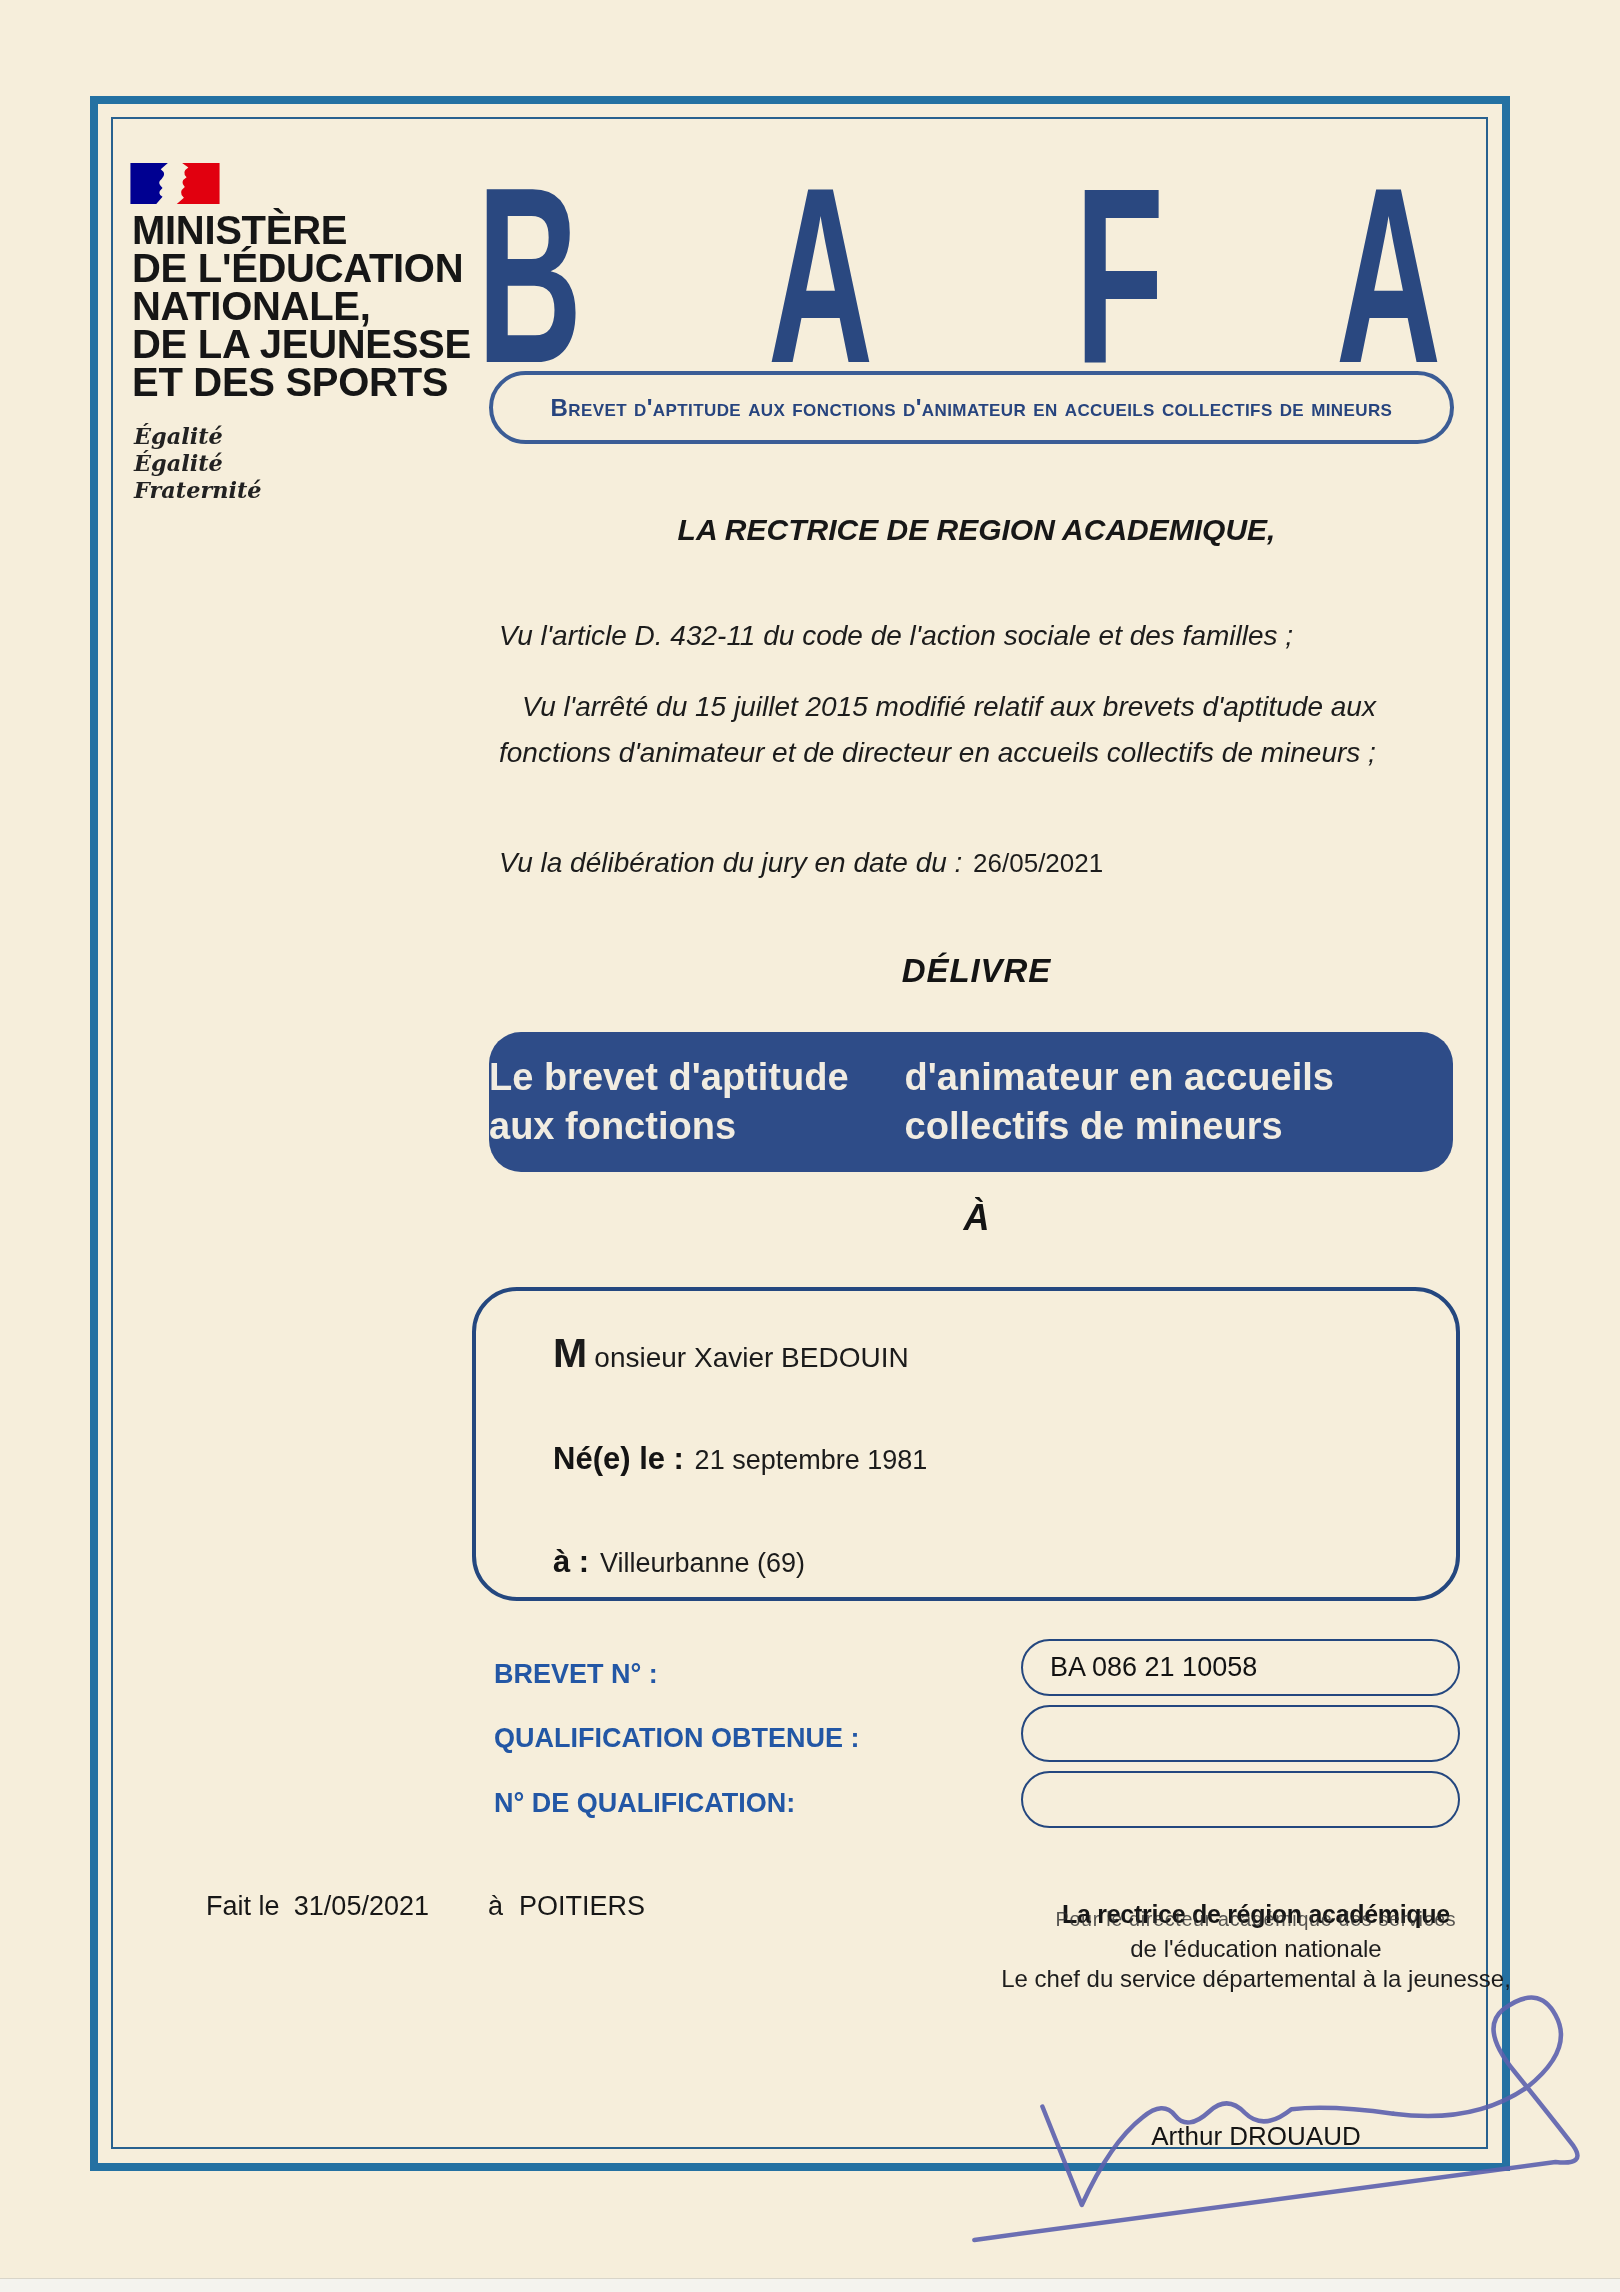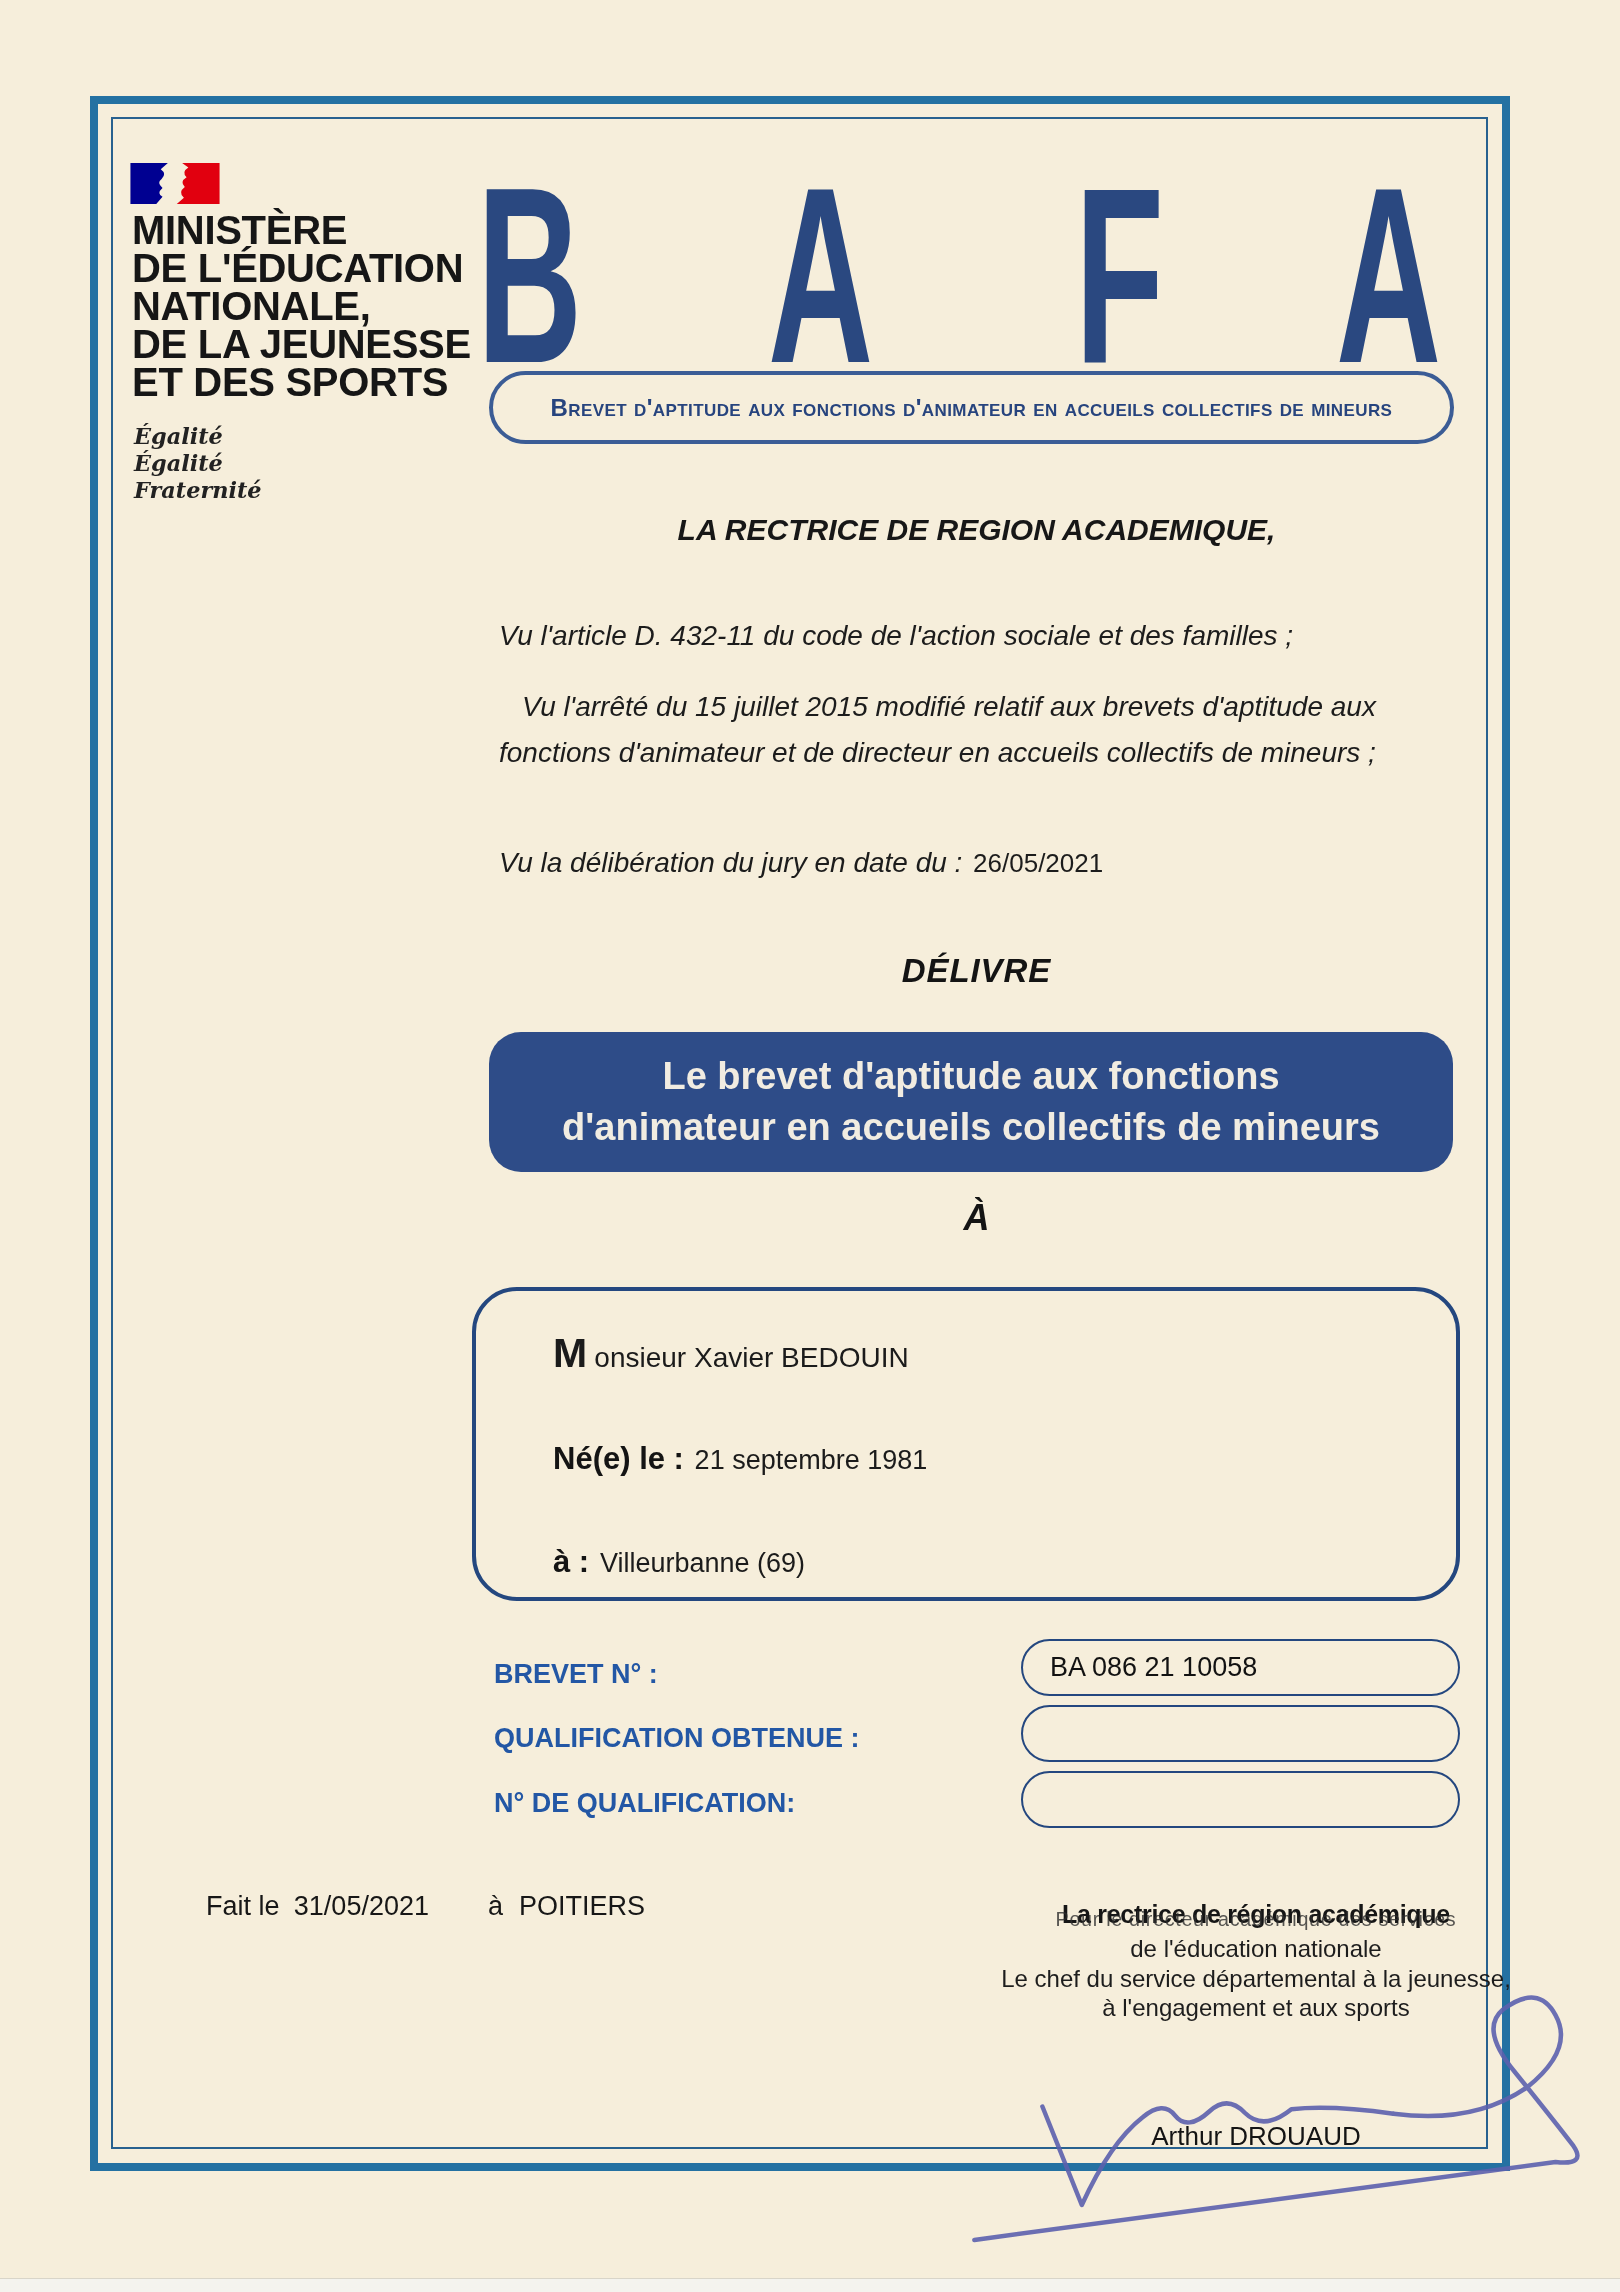--- a/index.html
+++ b/index.html
@@ -35,21 +35,21 @@
 
   .clause{position:absolute;left:499px;font-style:italic;font-size:28px;color:#1c1c1c;text-align:right;}
   .c1{top:620px;}
   .c2{top:684px;line-height:46px;}
   .c3{top:847px;}
   .c3 .date{font-style:normal;font-size:26px;padding-left:10.7px;}
 
   .delivre{top:952px;font-style:italic;font-weight:700;font-size:33px;letter-spacing:0.9px;color:#141414;}
 
   .banner{position:absolute;left:489px;top:1032px;width:964px;height:140px;background:#2e4c88;
-          border-radius:32px;display:flex;flex-direction:column;align-items:center;
+          border-radius:32px;display:flex;align-items:center;
           justify-content:center;gap:1.8px;}
   .banner div{color:#f1ece1;font-weight:700;font-size:38px;line-height:49px;}
 
   .to-label{top:1197px;font-style:italic;font-weight:700;font-size:36px;color:#141414;}
 
   .recipient-box{position:absolute;left:472px;top:1287px;width:988px;height:314px;
                  border:4.5px solid #24477f;border-radius:45px;box-sizing:border-box;}
   .r-row{position:absolute;left:77px;display:flex;align-items:baseline;}
   .name-row{top:39px;gap:7.2px;}
   .name-initial{font-weight:700;font-size:41px;color:#1b1b1b;}
@@ -180,21 +180,20 @@
     <span>POITIERS</span>
   </div>
 
   <div class="sig-block">
     <div class="sig-main">
       <span>La rectrice de région académique</span>
       <div class="sig-ghost">Pour le directeur académique des services</div>
     </div>
     <div class="sig-line">de l'éducation nationale</div>
     <div class="sig-line">Le chef du service départemental à la jeunesse,</div>
-    <div class="sig-line">à l'engagement et aux sports</div>
   </div>
 
   <div class="signer">Arthur DROUAUD</div>
 
   <svg class="sig-svg" width="1620" height="2293" viewBox="0 0 1809 2560">
     <g fill="none" stroke="#5c61ae" stroke-width="5" stroke-linecap="round" stroke-linejoin="round" opacity="0.9">
       <path d="M 1164 2352 L 1208 2462 Q 1240 2392 1276 2364 Q 1299 2345 1312 2362 Q 1326 2380 1351 2357 Q 1371 2339 1390 2359 Q 1411 2380 1442 2355 Q 1485 2350 1556 2360"></path>
       <path d="M 1556 2360 Q 1646 2372 1706 2330 Q 1758 2288 1737 2250 Q 1718 2214 1678 2244 Q 1652 2266 1692 2314 Q 1734 2366 1757 2396 Q 1772 2418 1737 2414 L 1088 2501"></path>
     </g>
   </svg>

